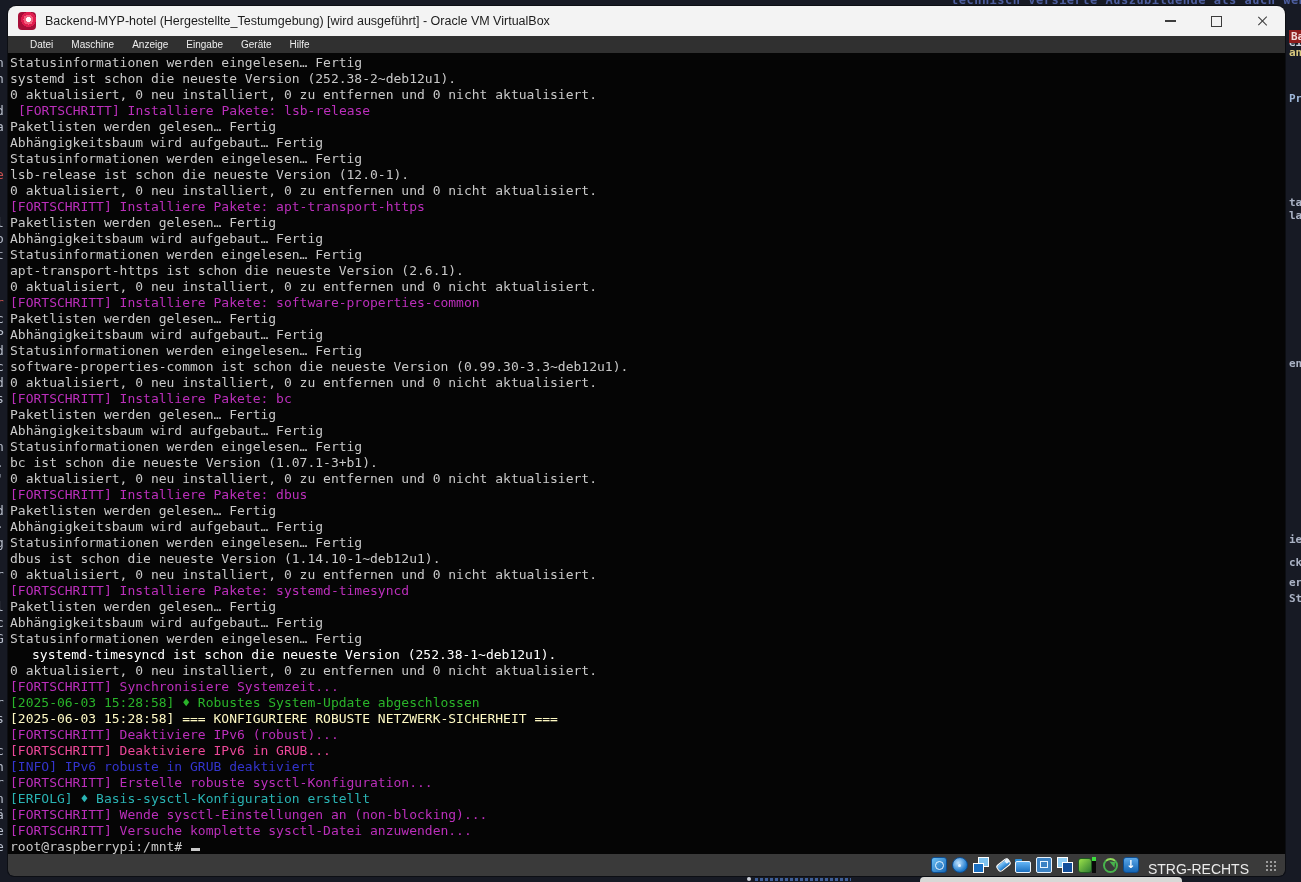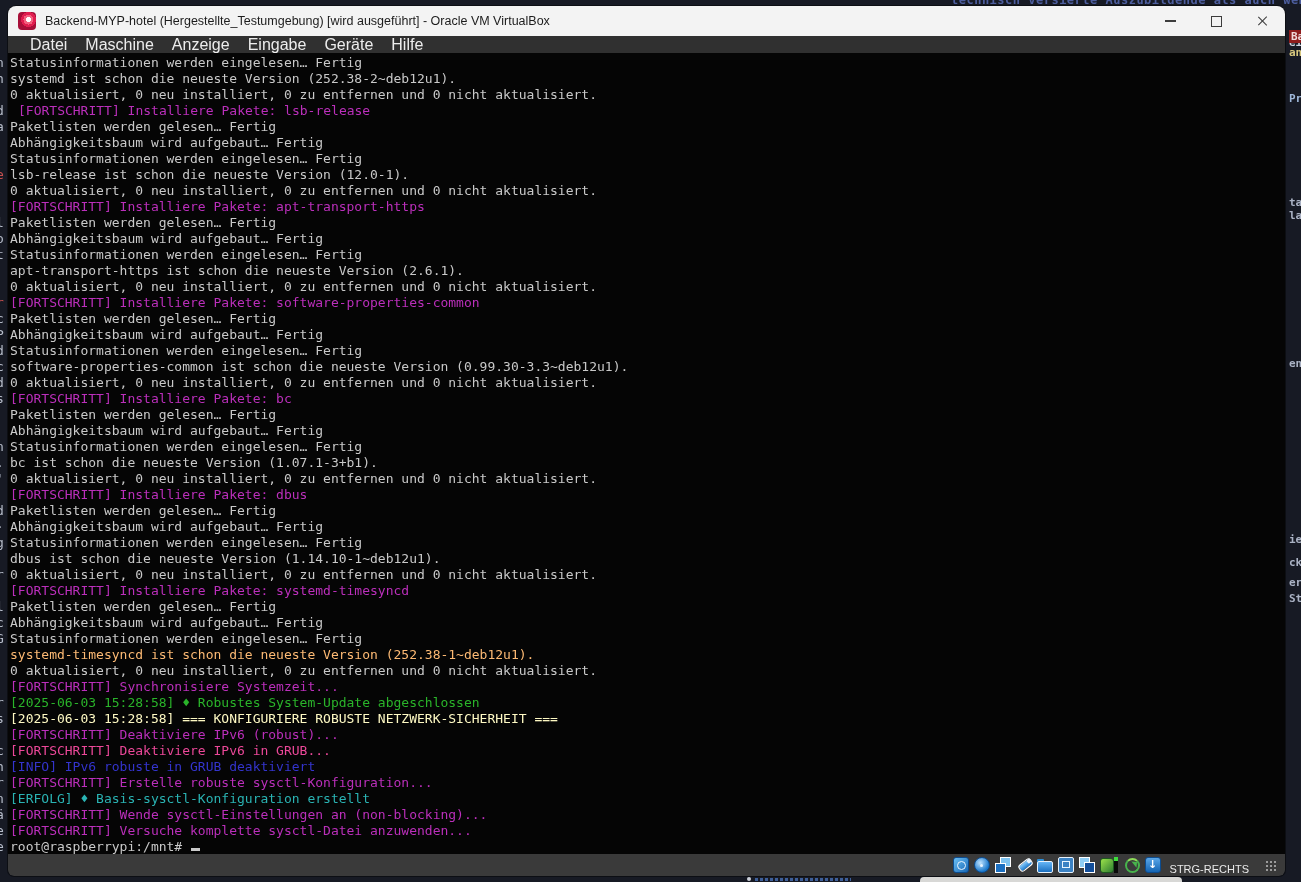--- a/index.html
+++ b/index.html
@@ -27,29 +27,29 @@
   .title-text{flex:1;font-size:12.5px;color:#1c1c1c;white-space:nowrap;overflow:hidden;}
   .win-controls{display:flex;height:100%;flex:none;}
   .win-btn{width:46px;display:flex;align-items:center;justify-content:center;position:relative;}
   .glyph-min{width:11px;height:1.5px;background:#3c3c3c;}
   .glyph-max{width:9px;height:9px;border:1.2px solid #3c3c3c;}
   .glyph-close{width:12px;height:12px;position:relative;}
   .glyph-close::before,.glyph-close::after{content:"";position:absolute;left:5.5px;top:0;width:1.4px;height:12px;background:#3c3c3c;}
   .glyph-close::before{transform:rotate(45deg);} .glyph-close::after{transform:rotate(-45deg);}
 
   .menubar{height:17px;background:#303030;display:flex;align-items:center;padding-left:13px;flex:none;}
-  .menu-item{color:#ededed;font-size:16px;padding:0 9px;line-height:17px;}
+  .menu-item{color:#ededed;font-size:10px;padding:0 9px;line-height:17px;}
 
   .terminal{flex:1;background:#050505;padding:2px 0 0 2px;overflow:hidden;cursor:text;}
   .tline{height:16px;line-height:16px;font:13px "DejaVu Sans Mono",monospace;white-space:pre;}
   .cursor{display:inline-block;width:9px;height:3px;background:#c9c9c9;margin-left:1px;vertical-align:baseline;}
 
   .statusbar{height:22px;background:#3a3a3a;display:flex;align-items:center;justify-content:flex-end;
              gap:5px;padding-right:8px;flex:none;border-radius:0 0 6px 6px;}
-  .hostkey{color:#eaeaea;font-size:11px;margin:8px 6px 0 4px;}
+  .hostkey{color:#eaeaea;font-size:14px;margin:8px 6px 0 4px;}
   .grip{width:13px;height:13px;margin-left:4px;
         background-image:radial-gradient(#9b9b9b 1px,transparent 1.2px);background-size:4px 4px;
         background-position:1px 1px;}
 
   
   .si{width:16px;height:16px;position:relative;display:inline-block;flex:none;}
   .si-hard-disks{border-radius:3px;background:linear-gradient(135deg,#6cc0f5,#1767b5);border:1px solid #0c4c8f;box-sizing:border-box;}
   .si-hard-disks::after{content:"";position:absolute;left:3px;top:3px;width:7px;height:7px;border:1.6px solid #eaf5ff;border-radius:50%;}
   .si-optical-drives{border-radius:50%;background:radial-gradient(circle at 38% 35%,#bfe3ff,#1a78cc 70%);border:1px solid #0c4c8f;box-sizing:border-box;}
   .si-optical-drives::after{content:"";position:absolute;left:5.5px;top:5.5px;width:3px;height:3px;background:#eaf5ff;border-radius:50%;}
@@ -194,21 +194,21 @@
         <div class="tline" style="color: rgb(187, 47, 187);">[FORTSCHRITT] Installiere Pakete: dbus</div>
         <div class="tline" style="color: rgb(201, 201, 201);">Paketlisten werden gelesen… Fertig</div>
         <div class="tline" style="color: rgb(201, 201, 201);">Abhängigkeitsbaum wird aufgebaut… Fertig</div>
         <div class="tline" style="color: rgb(201, 201, 201);">Statusinformationen werden eingelesen… Fertig</div>
         <div class="tline" style="color: rgb(201, 201, 201);">dbus ist schon die neueste Version (1.14.10-1~deb12u1).</div>
         <div class="tline" style="color: rgb(201, 201, 201);">0 aktualisiert, 0 neu installiert, 0 zu entfernen und 0 nicht aktualisiert.</div>
         <div class="tline" style="color: rgb(187, 47, 187);">[FORTSCHRITT] Installiere Pakete: systemd-timesyncd</div>
         <div class="tline" style="color: rgb(201, 201, 201);">Paketlisten werden gelesen… Fertig</div>
         <div class="tline" style="color: rgb(201, 201, 201);">Abhängigkeitsbaum wird aufgebaut… Fertig</div>
         <div class="tline" style="color: rgb(201, 201, 201);">Statusinformationen werden eingelesen… Fertig</div>
-        <div class="tline" style="color: #fdba74;">systemd-timesyncd ist schon die neueste Version (252.38-1~deb12u1).</div>
+        <div class="tline" style="color: #ffffff; margin-left: 22px;">systemd-timesyncd ist schon die neueste Version (252.38-1~deb12u1).</div>
         <div class="tline" style="color: rgb(201, 201, 201);">0 aktualisiert, 0 neu installiert, 0 zu entfernen und 0 nicht aktualisiert.</div>
         <div class="tline" style="color: rgb(187, 47, 187);">[FORTSCHRITT] Synchronisiere Systemzeit...</div>
         <div class="tline" style="color: rgb(42, 180, 42);">[2025-06-03 15:28:58] ♦ Robustes System-Update abgeschlossen</div>
         <div class="tline" style="color: #fef9c3;">[2025-06-03 15:28:58] === KONFIGURIERE ROBUSTE NETZWERK-SICHERHEIT ===</div>
         <div class="tline" style="color: rgb(187, 47, 187);">[FORTSCHRITT] Deaktiviere IPv6 (robust)...</div>
         <div class="tline" style="color: #ec4899;">[FORTSCHRITT] Deaktiviere IPv6 in GRUB...</div>
         <div class="tline" style="color: rgb(52, 52, 205);">[INFO] IPv6 robuste in GRUB deaktiviert</div>
         <div class="tline" style="color: rgb(187, 47, 187);">[FORTSCHRITT] Erstelle robuste sysctl-Konfiguration...</div>
         <div class="tline" style="color: rgb(42, 179, 179);">[ERFOLG] ♦ Basis-sysctl-Konfiguration erstellt</div>
         <div class="tline" style="color: rgb(187, 47, 187);">[FORTSCHRITT] Wende sysctl-Einstellungen an (non-blocking)...</div>

